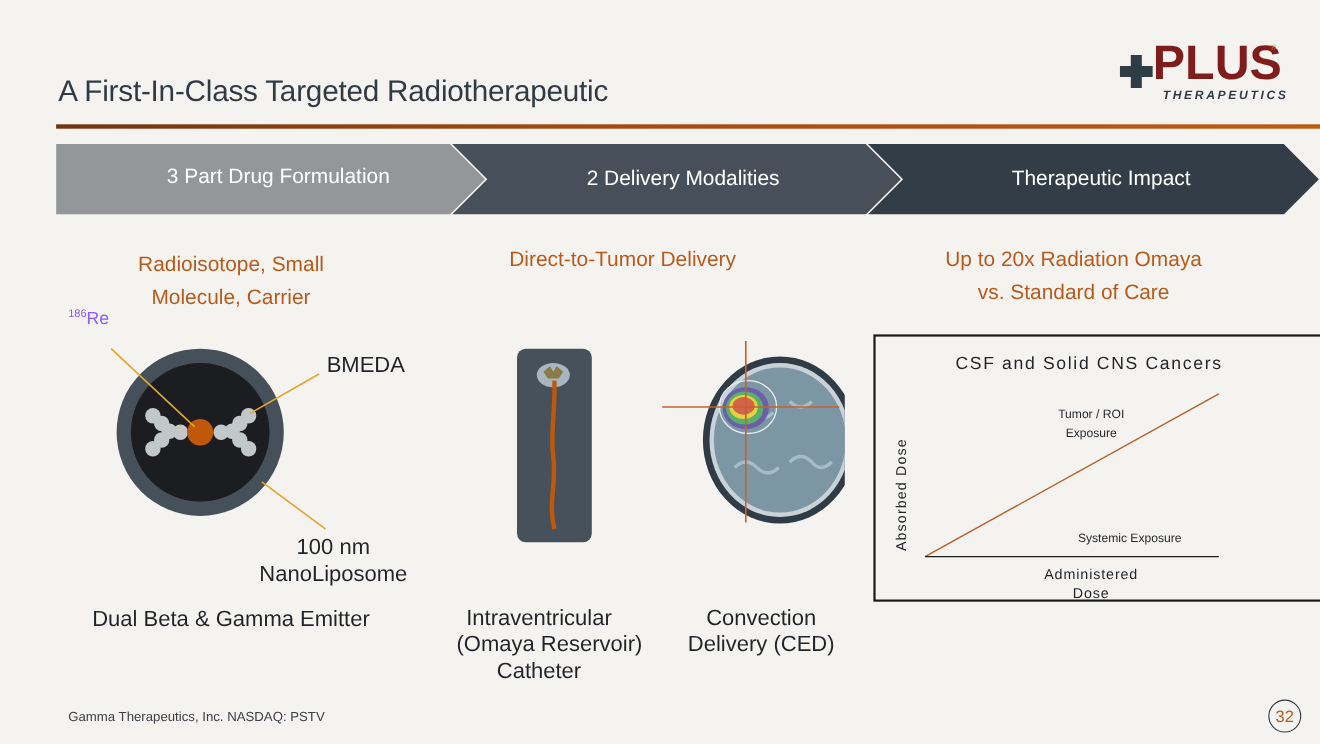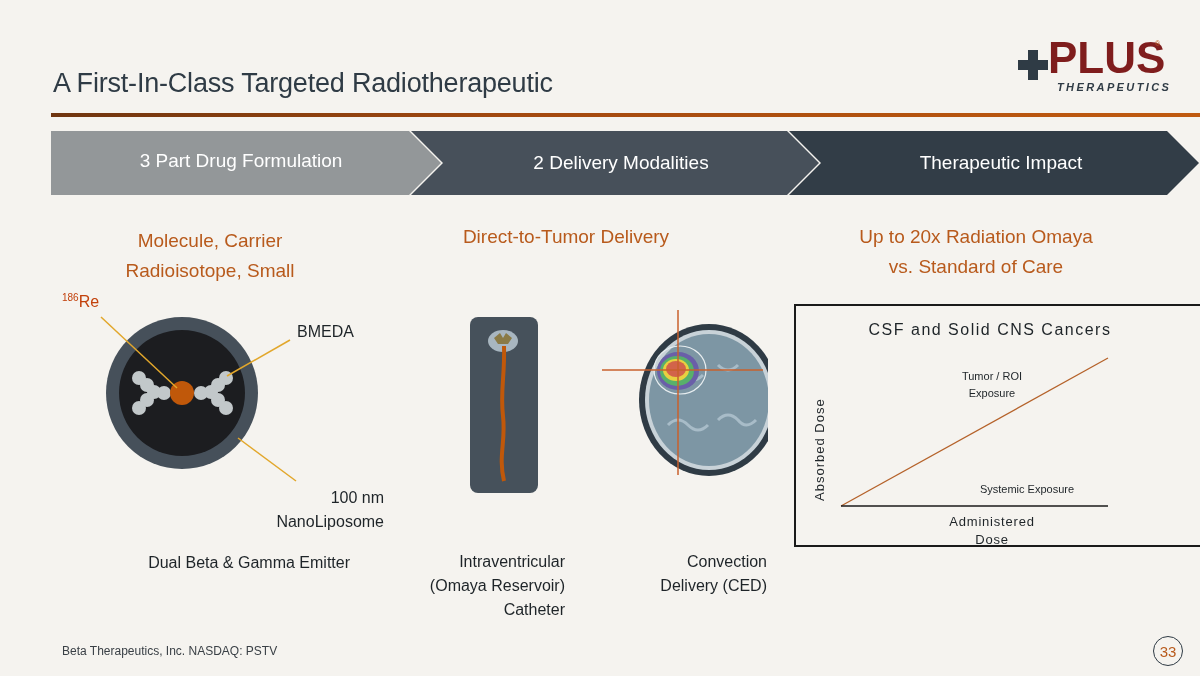--- a/index.html
+++ b/index.html
@@ -23,21 +23,21 @@
   .logo-sub { position:absolute; left:39px; top:43px; font-size:11px; font-weight:bold; color:#2f3b45; letter-spacing:2.4px;font-style:italic; }
   .logo-reg { position:absolute; left:137px; top:2px; font-size:7px; color:#c0622a; }
   .chevrons { left:51px; top:131px; width:1149px; height:64px; }
   .chev-label {
     position:absolute; top:0; height:64px; display:flex; align-items:center; justify-content:center;
     color:#ffffff; font-size:19px; white-space:nowrap;
   }
   .orange-head {
     color:#b85a1c; font-size:19px; text-align:center; line-height:30px; white-space:nowrap;
   }
-  .label { font-size:16px; color:#1e2428; text-align:right; line-height:24px; white-space:nowrap; }
+  .label { font-size:20px; color:#1e2428; text-align:center; line-height:24px; white-space:nowrap; }
   .chart-box { left:794px; top:304px; width:432px; height:243px; border:2px solid #1a1a1a; box-sizing:border-box; }
   .footer { left:62px; top:644px; font-size:12px; color:#3a4046; white-space:nowrap; }
   .pagenum {
     left:1153px; top:636px; width:28px; height:28px; border:1.5px solid #2f3b45; border-radius:50%;
     display:flex; align-items:center; justify-content:center; color:#b85a1c; font-size:15px;
   }
 </style>
 </head>
 <body>
 
@@ -53,28 +53,28 @@
   <span class="logo-reg">®</span>
   <span class="logo-sub">THERAPEUTICS</span>
 </div>
 
 <div class="abs chevrons">
   <svg width="1149" height="64" style="position:absolute;left:0;top:0">
     <polygon points="0,0 358,0 390,32 358,64 0,64" fill="#939799"></polygon>
     <polygon points="360,0 736,0 768,32 736,64 360,64 392,32" fill="#47505a"></polygon>
     <polygon points="738,0 1116,0 1148,32 1116,64 738,64 770,32" fill="#323d47"></polygon>
   </svg>
-  <div class="chev-label" style="left:0;width:380px;top:-2px">3 Part Drug Formulation</div>
+  <div class="chev-label" style="left:12px;width:380px;top:-2px">3 Part Drug Formulation</div>
   <div class="chev-label" style="left:380px;width:380px">2 Delivery Modalities</div>
   <div class="chev-label" style="left:760px;width:380px">Therapeutic Impact</div>
 </div>
 
 <div class="abs orange-head" style="left:80px;width:260px;top:226px">
+  <div>Radioisotope, Small</div>
   <div>Molecule, Carrier</div>
-  <div>Radioisotope, Small</div>
 </div>
 <div class="abs orange-head" style="left:416px;width:300px;top:222px">
   <div>Direct-to-Tumor Delivery</div>
 </div>
 <div class="abs orange-head" style="left:826px;width:300px;top:222px">
   <div>Up to 20x Radiation Omaya</div>
   <div>vs. Standard of Care</div>
 </div>
 
 <svg class="abs" style="left:50px;top:290px" width="330" height="250">
@@ -92,25 +92,25 @@
       <circle cx="161" cy="102" r="7"></circle>
     <circle cx="168" cy="110" r="7"></circle>
       <circle cx="176" cy="118" r="7"></circle>
       <circle cx="151" cy="103" r="7"></circle>
   </g>
   <circle cx="132" cy="103" r="12" fill="#c0580a"></circle>
   <line x1="51" y1="27" x2="127" y2="98" stroke="#e2a72b" stroke-width="1.5"></line>
   <line x1="240" y1="50" x2="177" y2="86" stroke="#e2a72b" stroke-width="1.5"></line>
   <line x1="188" y1="148" x2="246" y2="191" stroke="#e2a72b" stroke-width="1.5"></line>
 </svg>
-<div class="abs" style="left:62px;top:292px;font-size:16px;color:#c2410c;white-space:nowrap">
+<div class="abs" style="left:62px;top:280px;font-size:16px;color:#8b5cf6;white-space:nowrap">
   <sup style="font-size:10px">186</sup><span>Re</span>
 </div>
 <div class="abs label" style="left:297px;top:320px">BMEDA</div>
-<div class="abs label" style="left:244px;width:140px;top:486px">
+<div class="abs label" style="left:233px;width:140px;top:486px">
   <div>100 nm</div>
   <div>NanoLiposome</div>
 </div>
 <div class="abs label" style="left:70px;width:280px;top:551px">Dual Beta &amp; Gamma Emitter</div>
 
 <svg class="abs" style="left:470px;top:316px" width="70" height="178">
   <rect x="0" y="1" width="68" height="176" rx="8" fill="#46515b"></rect>
   <ellipse cx="33" cy="25" rx="15" ry="11" fill="#a8b6c0"></ellipse>
   <path d="M24,22 L30,17 L33,22 L36,17 L42,22 L38,28 L28,28 Z" fill="#8a7a46"></path>
   <path d="M34,30 C35,60 30,75 33,100 C36,125 28,140 34,165" stroke="#c0580a" stroke-width="4" fill="none"></path>
@@ -150,16 +150,16 @@
     <text x="196" y="74" text-anchor="middle" font-size="11" fill="#1e2428" font-family="Liberation Sans, sans-serif">Tumor / ROI</text>
     <text x="196" y="91" text-anchor="middle" font-size="11" fill="#1e2428" font-family="Liberation Sans, sans-serif">Exposure</text>
     <text x="231" y="187" text-anchor="middle" font-size="11" fill="#1e2428" font-family="Liberation Sans, sans-serif">Systemic Exposure</text>
     <g id="series-layer">
         <polyline points="45,200 312,52" fill="none" stroke="#b5622a" stroke-width="1.3"></polyline>
         <polyline points="45,200 312,200" fill="none" stroke="#1a1a1a" stroke-width="1.3"></polyline>
       </g>
   </svg>
 </div>
 
-<div class="abs footer">Beta Therapeutics, Inc.  NASDAQ:  PSTV</div>
+<div class="abs footer">Gamma Therapeutics, Inc.  NASDAQ:  PSTV</div>
 <div class="abs pagenum">
-    <span>33</span>
+    <span>32</span>
   </div>
 
 </body></html>

